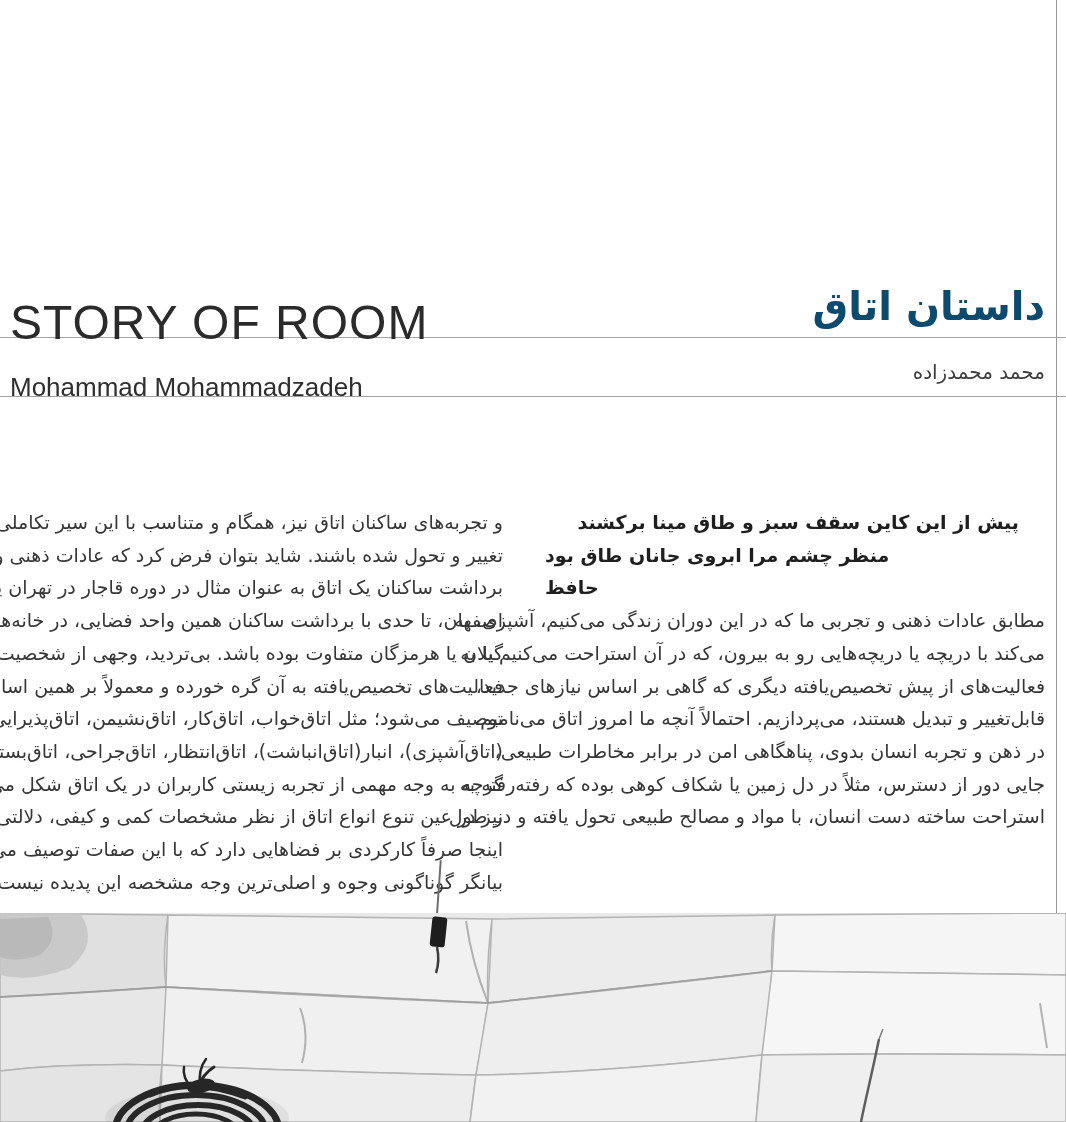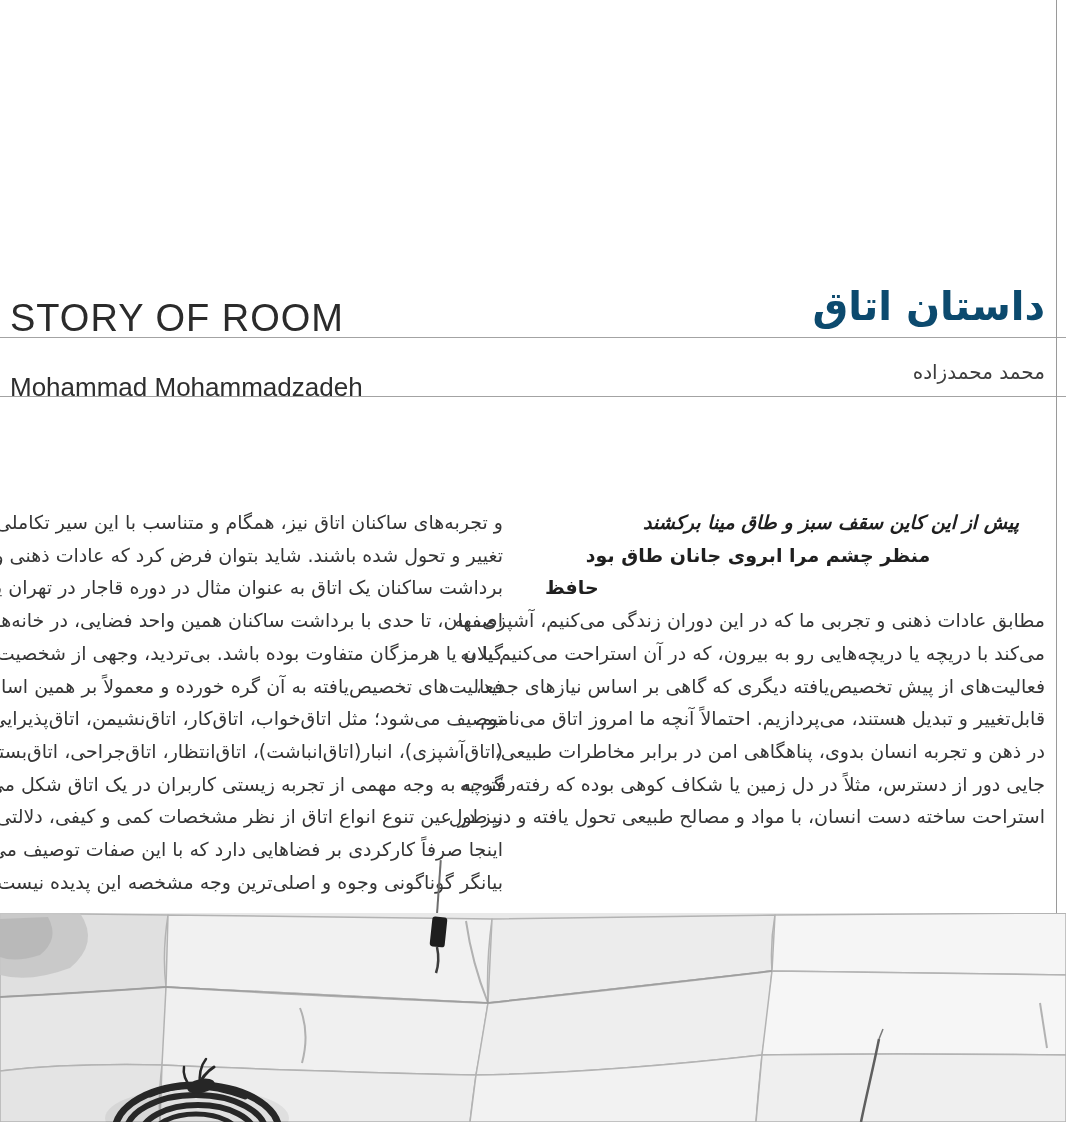--- a/index.html
+++ b/index.html
@@ -8,42 +8,42 @@
     overflow:hidden;font-family:"DejaVu Sans",sans-serif;color:#333;
   }
   
   .rule-h{position:absolute;left:0;width:1066px;height:1px;background:#a3a3a3;}
   .rule-title{top:337px;}
   .rule-author{top:396px;}
   .rule-v{position:absolute;left:1056px;top:0;width:1px;height:913px;background:#9a9a9a;}
   
   .title-en{
     position:absolute;left:10px;top:299px;font-family:"Liberation Sans","DejaVu Sans",sans-serif;
-    font-size:38px;line-height:1;color:#2b2b2b;letter-spacing:1px;white-space:nowrap;
+    font-size:48px;line-height:1;color:#2b2b2b;letter-spacing:1px;white-space:nowrap;
   }
   .title-fa{
     position:absolute;right:21px;top:282px;direction:rtl;font-weight:bold;
     font-size:40px;line-height:1.2;color:#0c4a6e;white-space:nowrap;
   }
   .author-en{
     position:absolute;left:10px;top:374px;font-family:"Liberation Sans","DejaVu Sans",sans-serif;
     font-size:26px;line-height:1;color:#2e2e2e;white-space:nowrap;
   }
   .author-fa{
     position:absolute;right:21px;top:360px;direction:rtl;font-size:20px;line-height:1.2;
     color:#3d3d3d;white-space:nowrap;
   }
   
   .col{position:absolute;top:506px;direction:rtl;font-size:19px;line-height:32.7px;color:#363636;}
   .col-left{left:10px;width:493px;}
   .col-right{left:545px;width:500px;}
   .tline{text-align:justify;text-align-last:justify;white-space:nowrap;}
   .quote{font-weight:bold;color:#1f1f1f;}
-  .q1{text-align:right;padding-left:0;padding-right:26px;font-style:italic;}
-  .q2{text-align:center;padding-right:74px;}
+  .q1{text-align:right;padding-left:0;padding-right:26px;}
+  .q2{text-align:left;padding-right:74px;}
   .q-attr{text-align:left;}
   
   .photo{position:absolute;left:0;top:913px;width:1066px;height:209px;}
   .photo svg{display:block;}
   .wire-top{
     position:absolute;left:436px;top:860px;width:2px;height:54px;background:#6f6f6f;
     transform:rotate(4deg);transform-origin:bottom center;
   }
 </style>
 </head>

